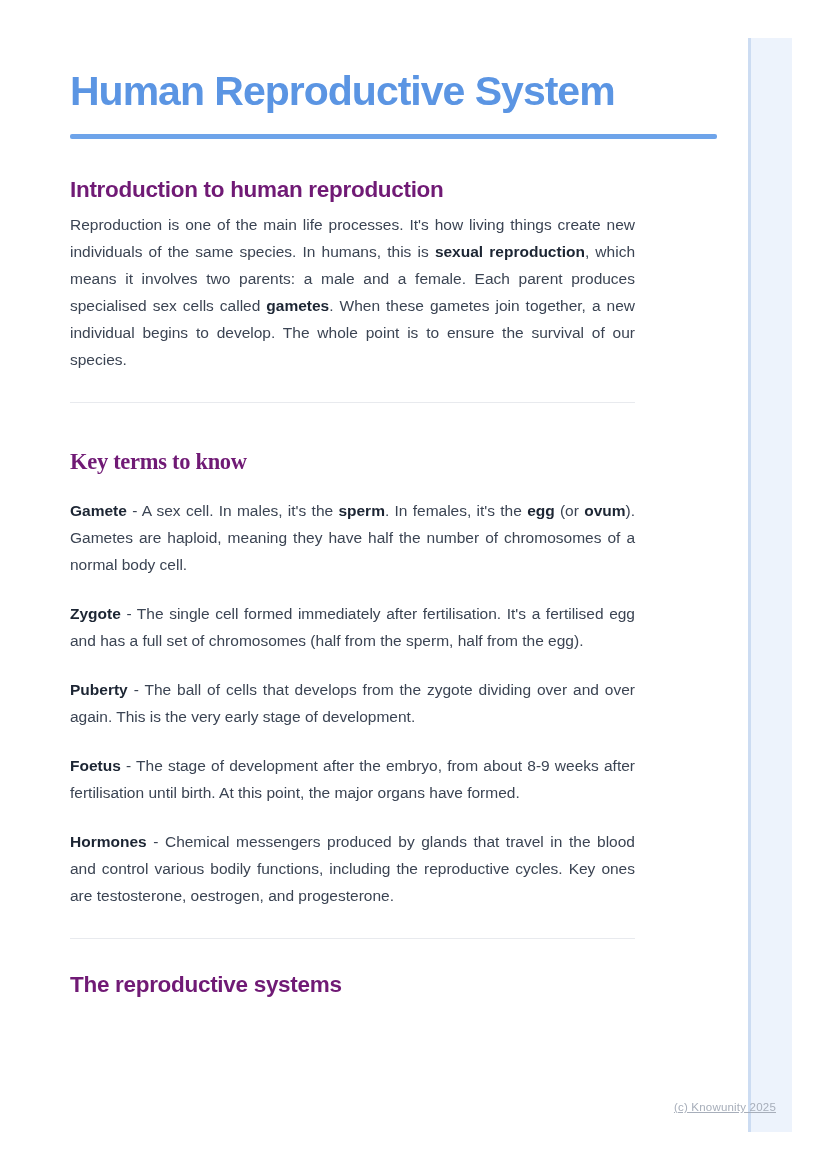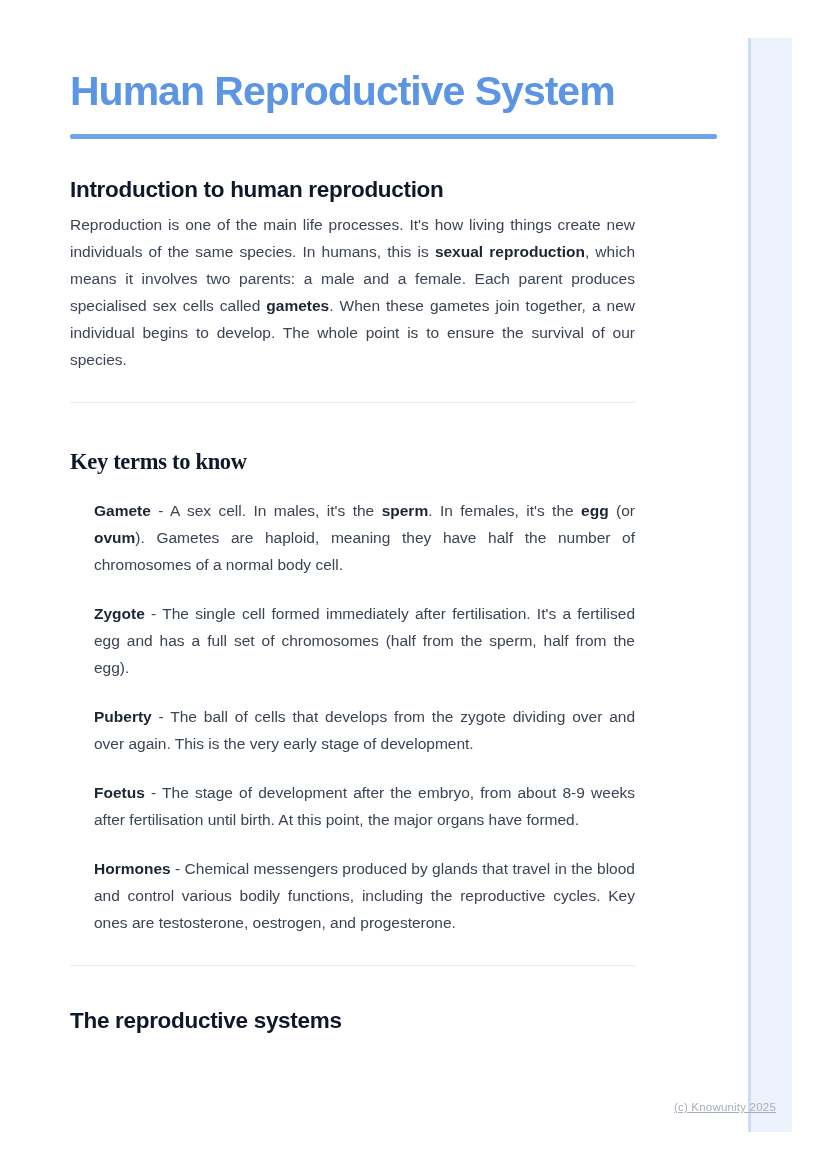--- a/index.html
+++ b/index.html
@@ -35,43 +35,43 @@
     width: 647px; height: 5px;
     background: #6ea4ea;
     border: none;
     margin-top: 19px;
     border-radius: 2px;
   }
   .section-heading {
     font-size: 22.5px;
     font-weight: 700;
     letter-spacing: -0.3px;
-    color: #0f172a;
+    color: #701a75;
   }
   .h-intro    { margin-top: 38px; }
   .h-keyterms { margin-top: 46px; font-family: Liberation Serif, serif; }
-  .h-systems  { margin-top: 42px; }
+  .h-systems  { margin-top: 33px; }
   .body-para {
     margin-top: 8px;
     font-size: 15.5px;
     line-height: 27px;
     color: #3b4453;
     text-align: justify;
   }
   .body-para b {
     font-weight: 700;
     color: #1c2533;
   }
   .divider {
     border: none;
     border-top: 1px solid #e8eaee;
     width: 565px;
     margin-top: 29px;
   }
-  .terms-list .body-para { margin-top: 22px; margin-left: 24px; }
+  .terms-list .body-para { margin-top: 22px; }
   .watermark {
     position: absolute;
     right: 52px; top: 1101px;
     font-size: 11.5px;
     color: #a7aeba;
     letter-spacing: 0.2px;
     text-decoration: underline;
   }
 </style>
 </head>

